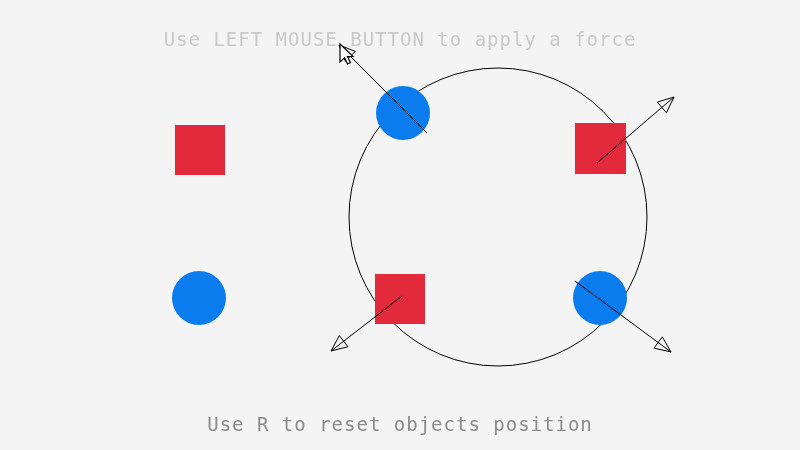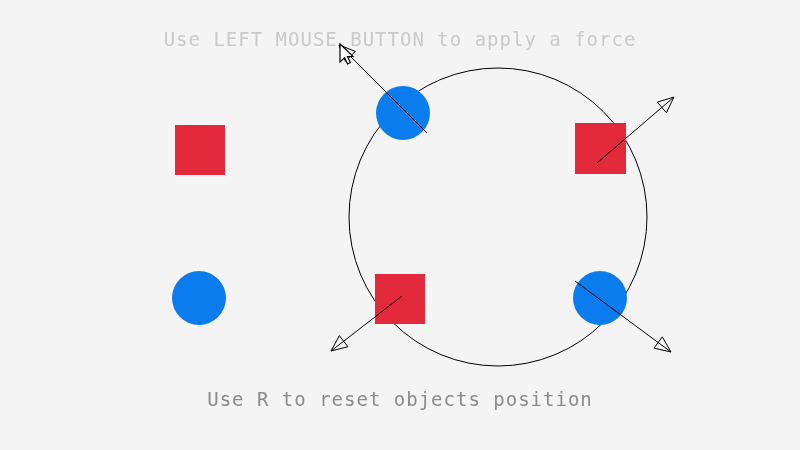--- a/index.html
+++ b/index.html
@@ -23,21 +23,21 @@
     letter-spacing: 1px;
     white-space: nowrap;
     user-select: none;
   }
   #hint-top {
     top: 28px;
     font-size: 19px;
     color: #c9c9c9;
   }
   #hint-bottom {
-    top: 388px;
+    top: 413px;
     font-size: 19px;
     color: #8b8b8b;
     text-align: center;
   }
   #scene-svg {
     position: absolute;
     left: 0;
     top: 0;
     width: 800px;
     height: 450px;

